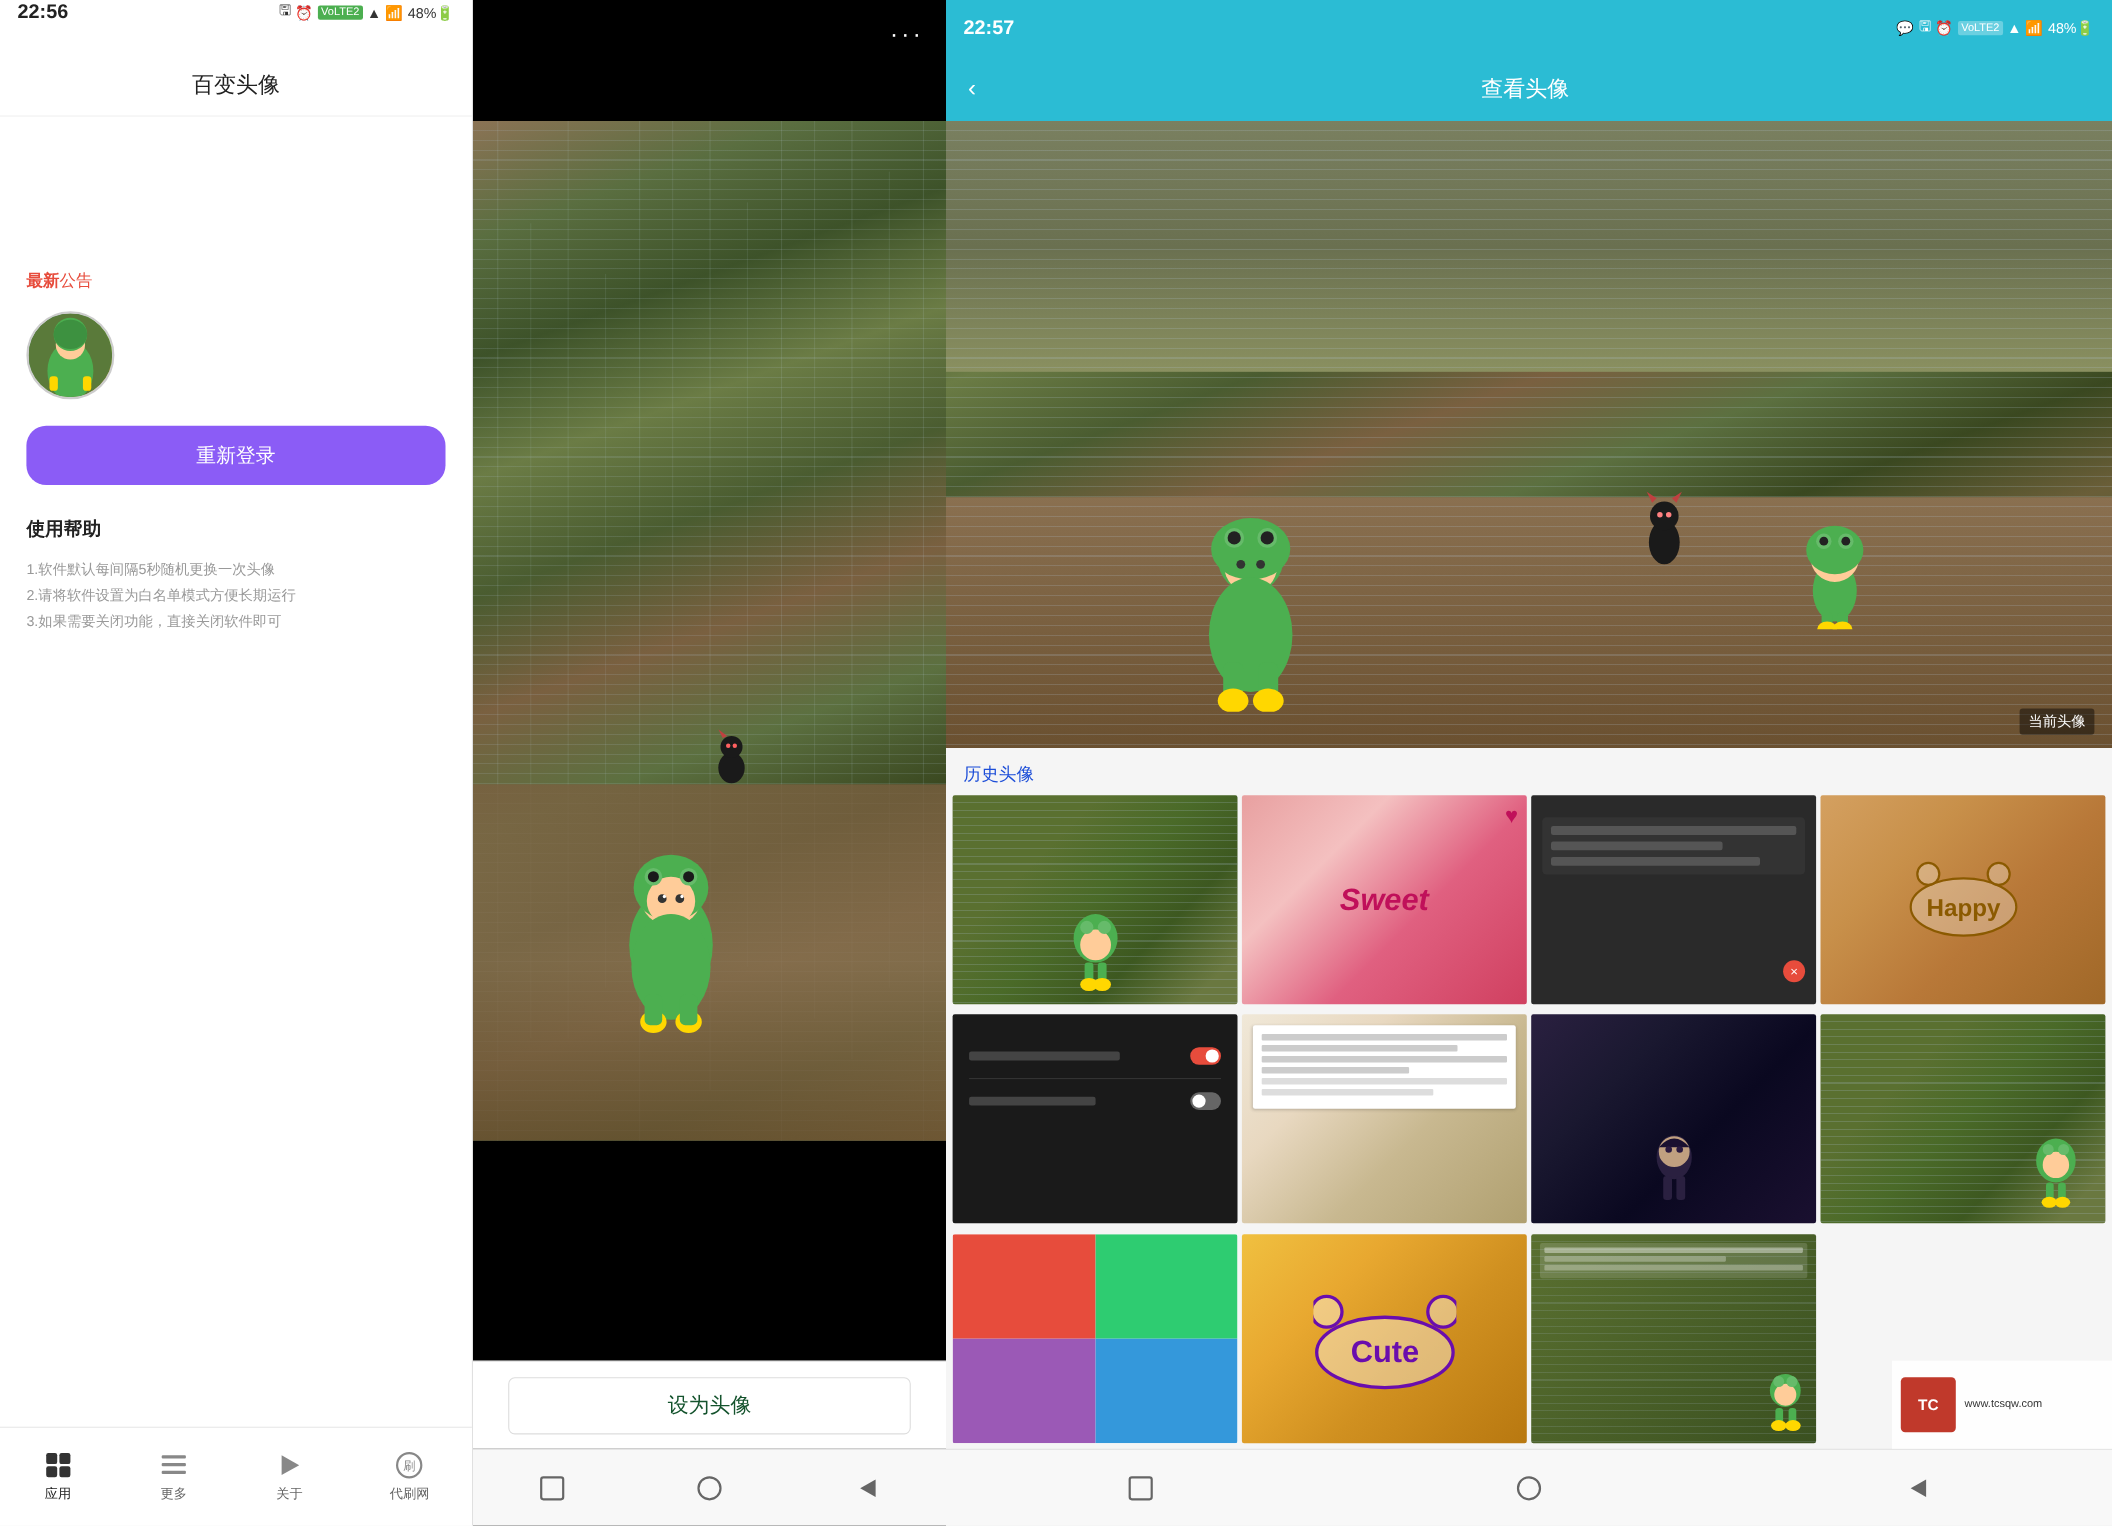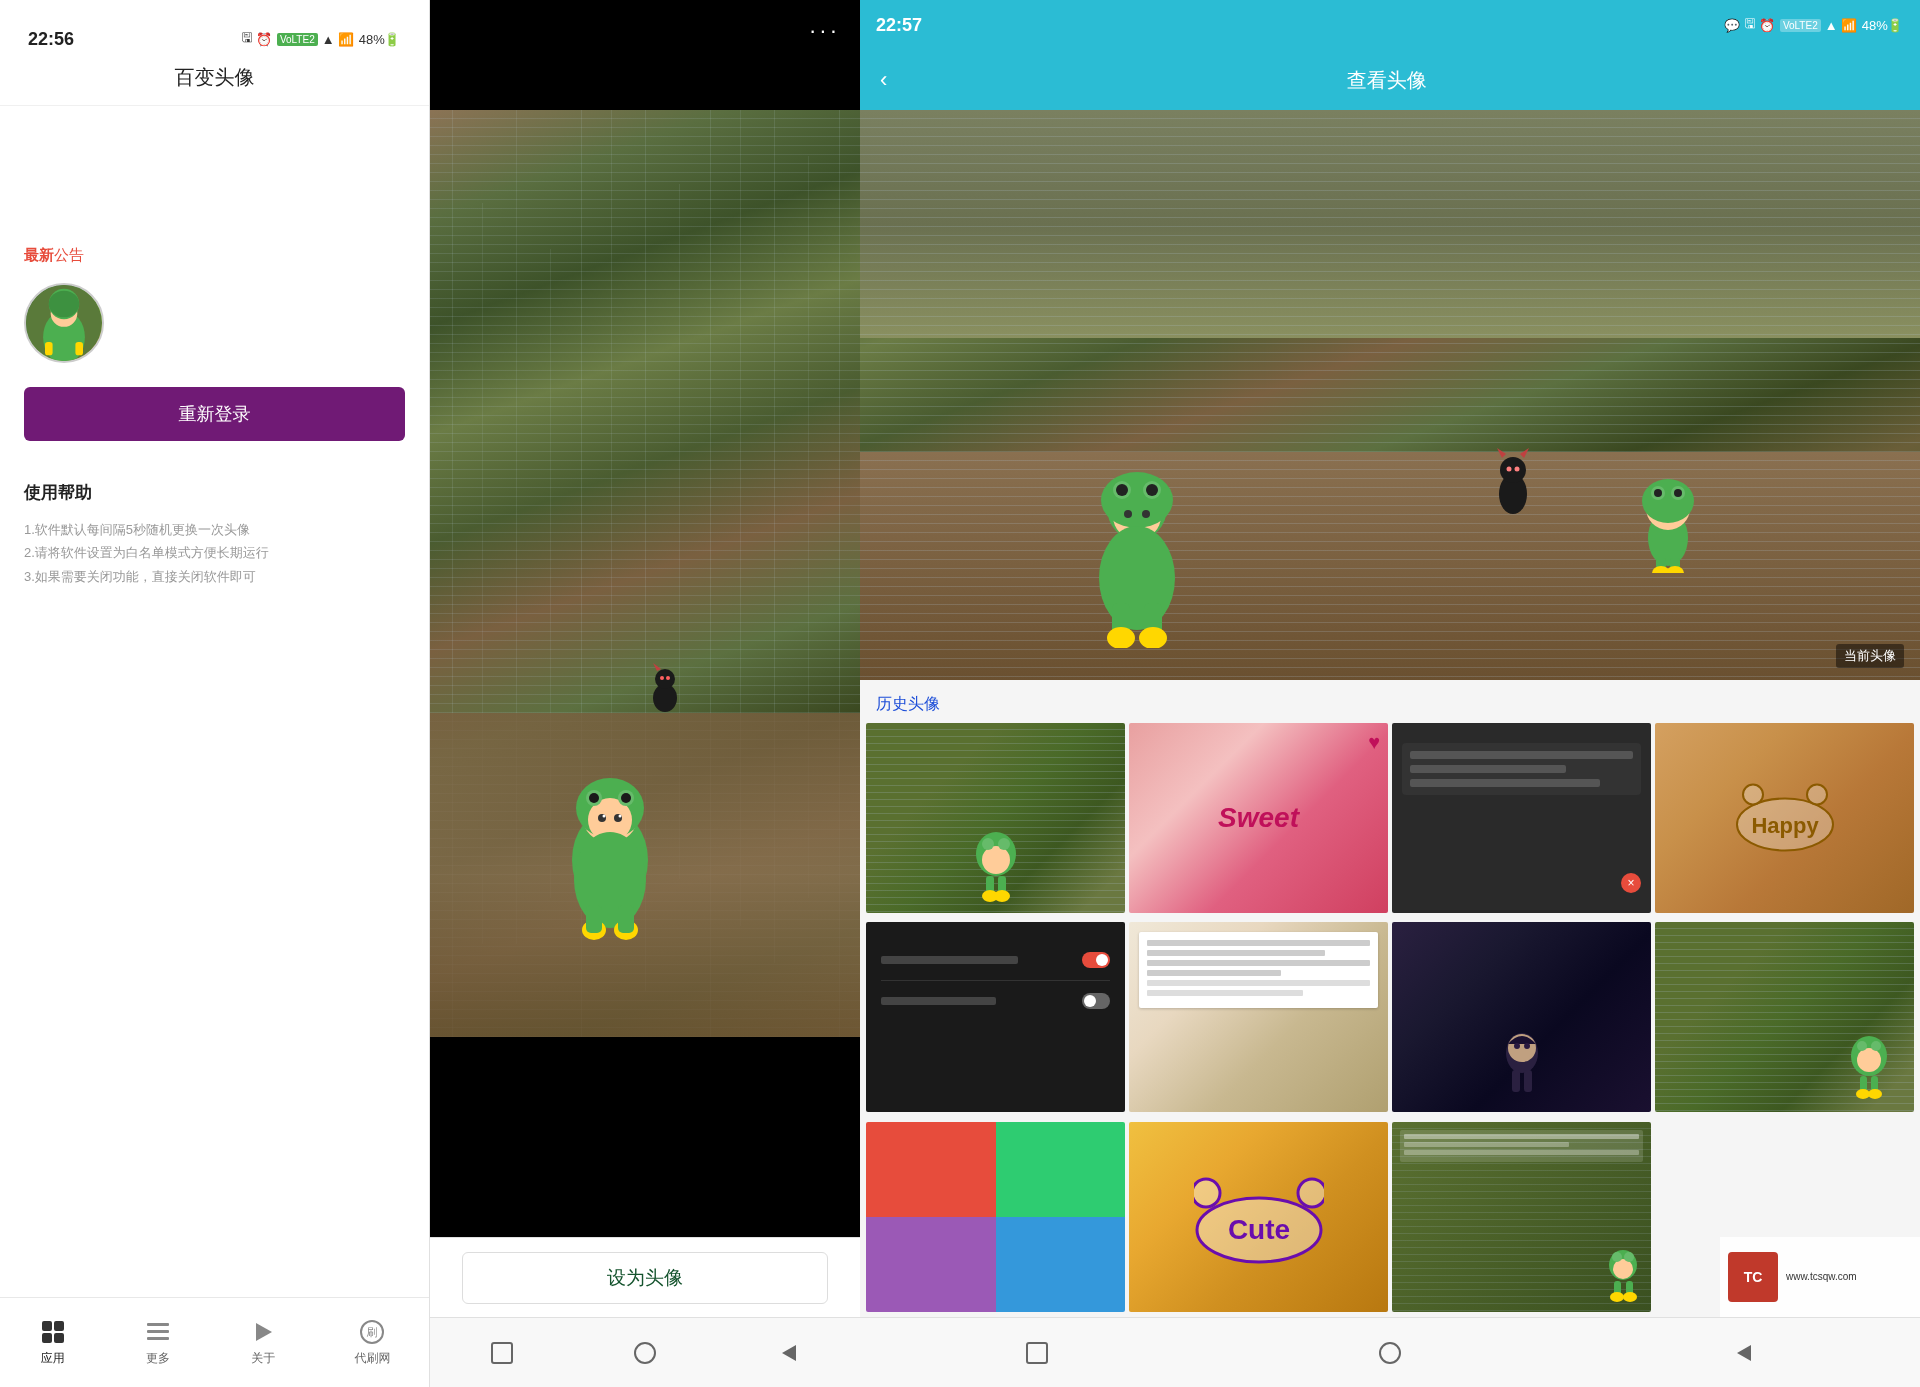--- a/index.html
+++ b/index.html
@@ -20,22 +20,22 @@
       background: #fff;
       display: flex;
       flex-direction: column;
       position: relative;
       border-right: 1px solid #e0e0e0;
     }
     .left-status-bar {
       height: 50px;
       background: #fff;
       display: flex;
-      align-items: flex-end;
-      padding: 0 28px;
+      align-items: flex-start;
+      padding: 0 16px;
       justify-content: space-between;
     }
     .left-status-time {
       font-size: 18px;
       font-weight: bold;
       color: #222;
     }
     .left-status-icons {
       display: flex;
       align-items: center;
@@ -97,27 +97,27 @@
       color: #fff;
       border: none;
       border-radius: 6px;
       font-size: 18px;
       cursor: pointer;
       margin-bottom: 14px;
     }
     .btn-relogin {
       width: 100%;
       height: 54px;
-      background: #701a75;
+      background: #8b5cf6;
       color: #fff;
       border: none;
-      border-radius: 6px;
+      border-radius: 18px;
       font-size: 18px;
       cursor: pointer;
-      margin-bottom: 40px;
+      margin-bottom: 28px;
     }
     .help-section h3 {
       font-size: 17px;
       color: #222;
       margin-bottom: 14px;
     }
     .help-text {
       font-size: 13px;
       color: #999;
       line-height: 1.8;

